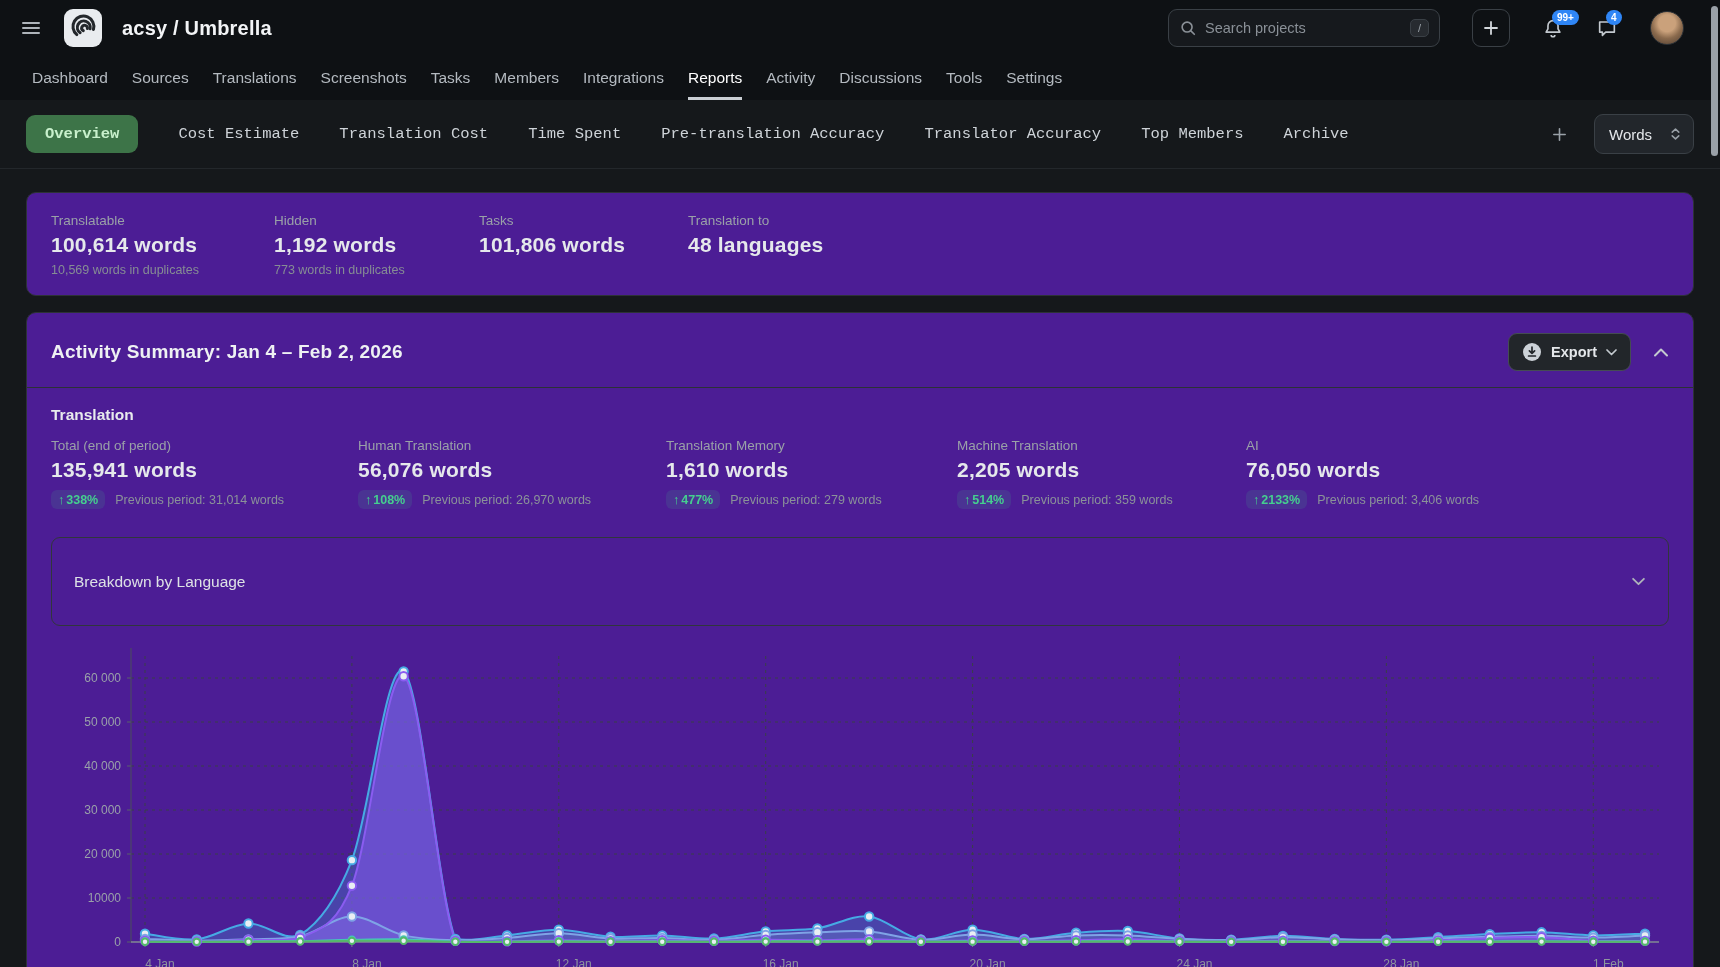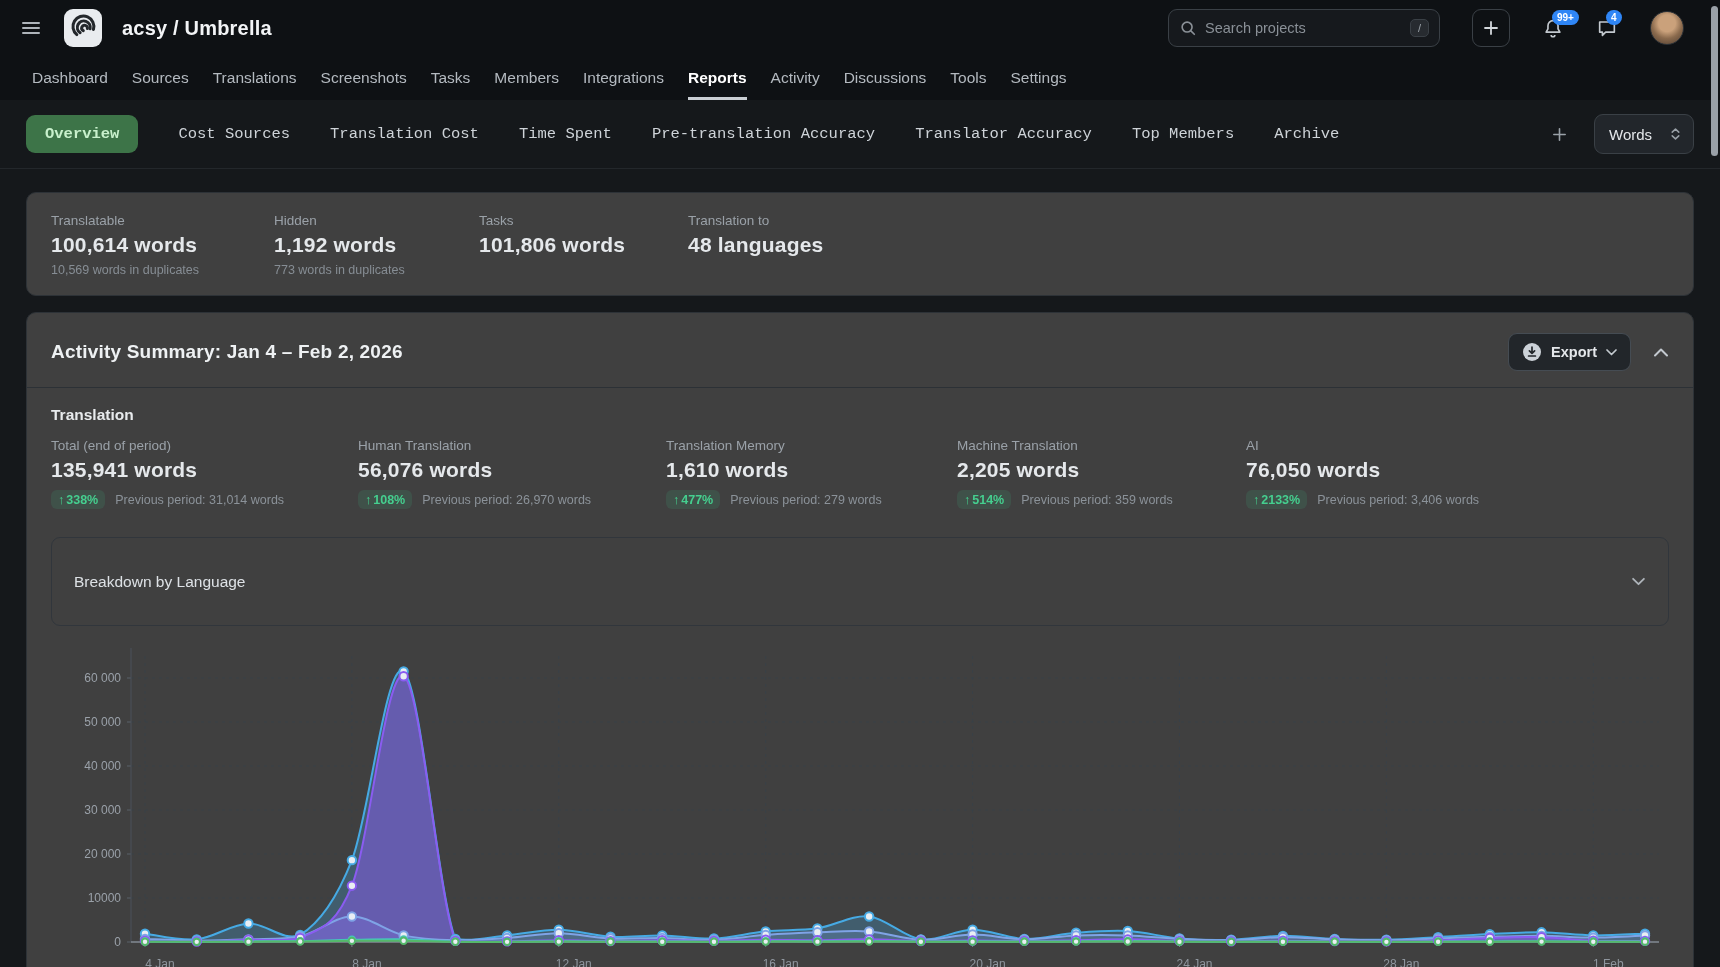--- a/index.html
+++ b/index.html
@@ -53,21 +53,21 @@
   }
   
   .main-nav {
     height:44px; background:#0e1114;
     display:flex; align-items:stretch; gap:24px; padding:0 32px;
   }
   .nav-item {
     display:flex; align-items:center; color:#b4bac0; font-size:15.5px;
     text-decoration:none; cursor:pointer; border-bottom:3px solid transparent; padding-top:2px;
   }
-  .nav-item.active { color:#fff; font-weight:700; border-bottom-color:#c9ced3; }
+  .nav-item.active { color:#fff; font-weight:400; border-bottom-color:#c9ced3; }
   
   .page { padding:0 26px; }
   .report-tabs-row {
     display:flex; align-items:center; margin:14px -26px 0 -26px; padding:0 26px 14px 26px;
     border-bottom:1px solid #23272b;
   }
   .report-tabs { display:flex; align-items:center; gap:40px; }
   .rtab {
     background:none; border:none; color:#ced3d8; font-size:15.5px; font-family:Liberation Mono, monospace;
     cursor:pointer; padding:10px 0;
@@ -76,21 +76,21 @@
     background:#3d7448; color:#c8f0cc; border-radius:9px; padding:10px 19px; font-weight:600;
   }
   .tabs-right { margin-left:auto; display:flex; align-items:center; gap:26px; }
   .select {
     min-width:100px; height:40px; background:#22262b; border:1px solid #3a4046; border-radius:9px;
     display:flex; align-items:center; justify-content:space-between; gap:10px;
     padding:0 10px 0 14px; color:#e4e7ea; font-size:15px; cursor:pointer;
   }
   
   .card {
-    background:#404040; border:1px solid #2d3237; border-radius:10px;
+    background:#4c1d95; border:1px solid #2d3237; border-radius:10px;
   }
   .stats-card {
     margin-top:23px; padding:20px 24px 18px 24px;
     display:grid; grid-template-columns:223px 205px 209px 1fr;
   }
   .stat-label { font-size:13.5px; color:#9aa1a8; margin-bottom:5px; }
   .stat-value { font-size:21px; font-weight:700; color:#e5e8eb; letter-spacing:.2px; }
   .stat-note { font-size:12.5px; color:#868d94; margin-top:6px; }
   .activity-card { margin-top:16px; padding:0 24px; min-height:660px; }
   .activity-header { display:flex; align-items:center; padding:20px 0 16px 0; }
@@ -186,21 +186,21 @@
     <a class="nav-item">Activity</a>
     <a class="nav-item">Discussions</a>
     <a class="nav-item">Tools</a>
     <a class="nav-item">Settings</a>
   </nav>
 
 <main class="page">
   <div class="report-tabs-row">
     <div class="report-tabs" id="report-tabs">
         <button class="rtab active">Overview</button>
-        <button class="rtab">Cost Sources</button>
+        <button class="rtab">Cost Estimate</button>
         <button class="rtab">Translation Cost</button>
         <button class="rtab">Time Spent</button>
         <button class="rtab">Pre-translation Accuracy</button>
         <button class="rtab">Translator Accuracy</button>
         <button class="rtab">Top Members</button>
         <button class="rtab">Archive</button>
       </div>
     <div class="tabs-right">
       <button class="icon-btn">
         <svg width="17" height="17" viewBox="0 0 18 18">

